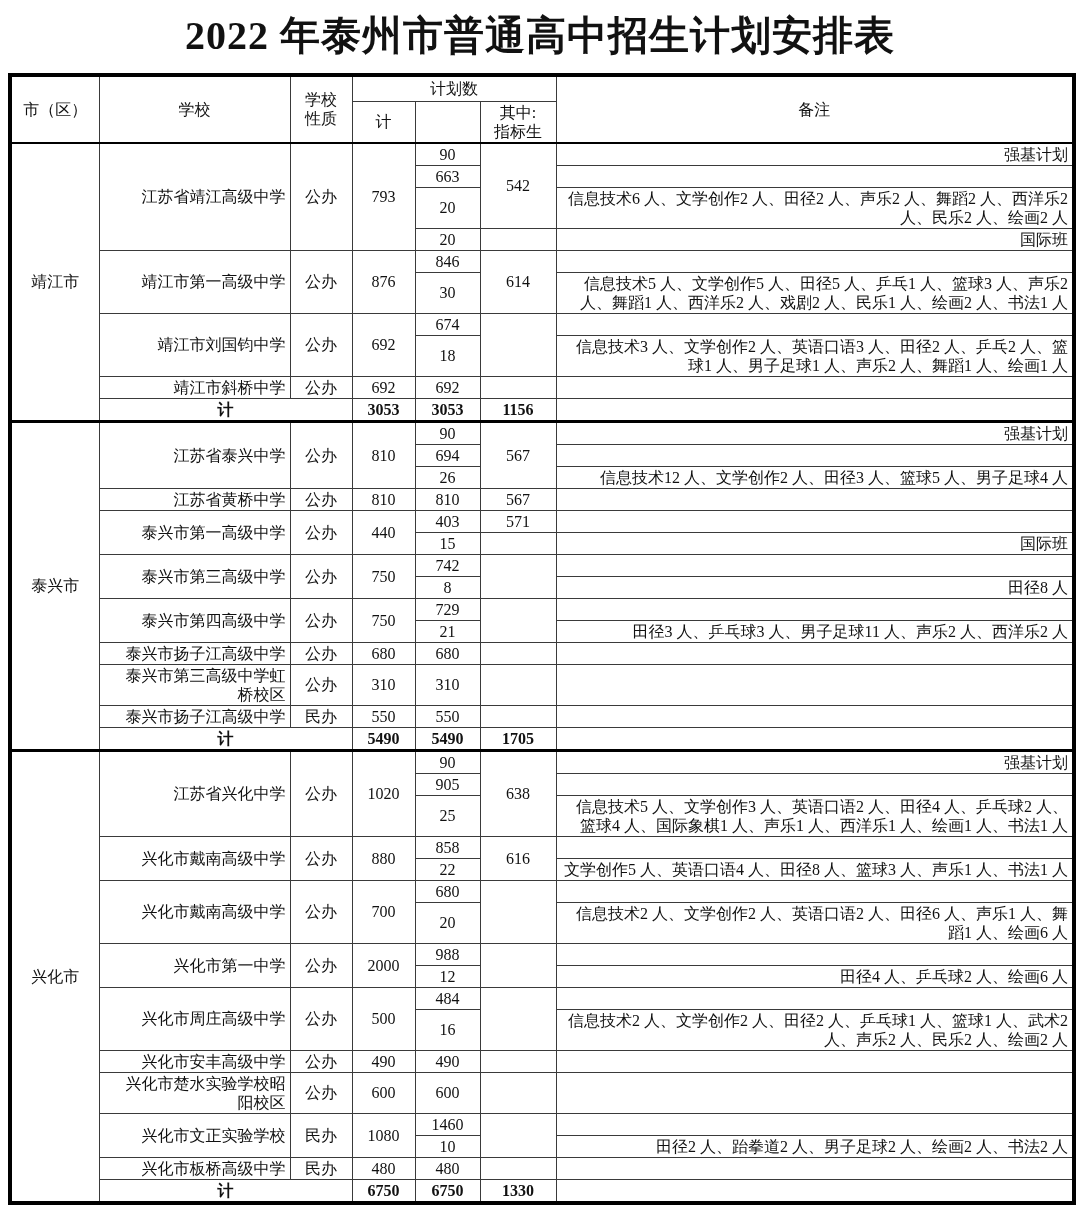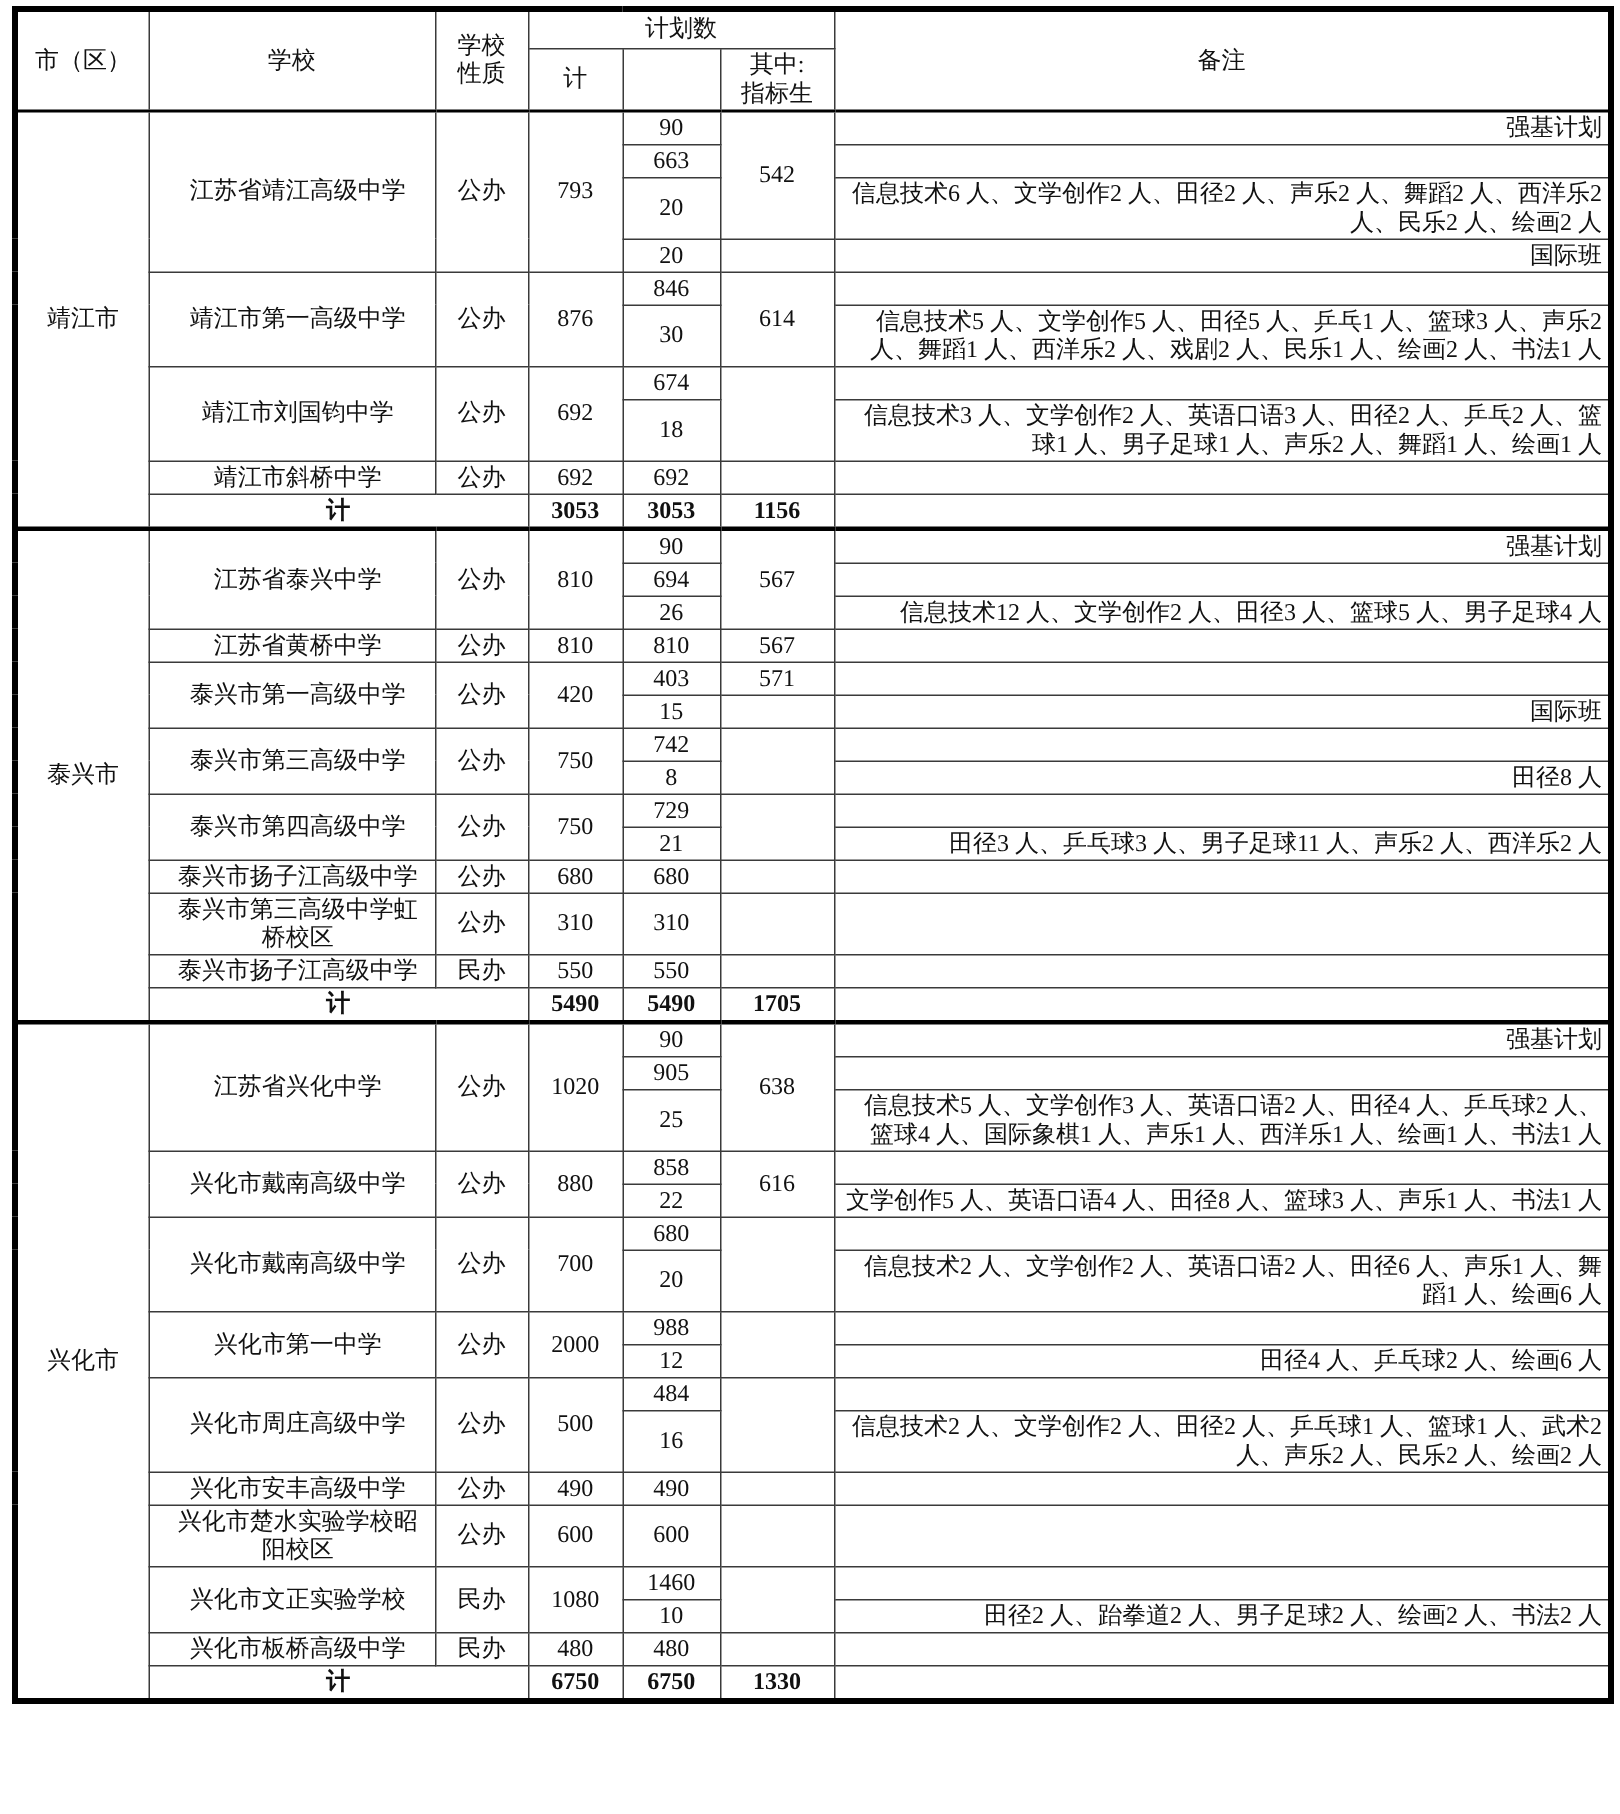--- a/index.html
+++ b/index.html
@@ -35,30 +35,31 @@
     vertical-align: middle;
     text-align: center;
     overflow: hidden;
     word-break: break-all;
   }
   thead tr.h1 th { height: 26px; font-weight: normal; }
   thead tr.h2 th { height: 40px; font-weight: normal; }
   tbody tr { height: 21px; }
   tbody tr:first-child td { border-top: 2px solid #000000; }
   tr.section-start td { border-top: 3px solid #000000; }
-  td.school { text-align: center; padding-left: 12px; }
+  td.school { text-align: right; padding-left: 12px; }
   td.num { text-align: center; }
   td.remark { text-align: right; }
   tr.total-row td { font-weight: bold; }
   .hline { display: block; }
 </style>
 </head>
 <body>
 
 <div class="page">
+  <h1 class="title">2022 年泰州市普通高中招生计划安排表</h1>
 
   <table class="sched">
     <colgroup>
       <col style="width:89px">
       <col style="width:191px">
       <col style="width:62px">
       <col style="width:63px">
       <col style="width:65px">
       <col style="width:76px">
       <col style="width:518px">
@@ -166,21 +167,21 @@
           <td class="school">江苏省黄桥中学</td>
           <td class="num">公办</td>
           <td class="num">810</td>
           <td class="num">810</td>
           <td class="num">567</td>
           <td class="remark"></td>
         </tr>
         <tr>
           <td rowspan="2" class="school">泰兴市第一高级中学</td>
           <td rowspan="2" class="num">公办</td>
-          <td rowspan="2" class="num">420</td>
+          <td rowspan="2" class="num">440</td>
           <td class="num">403</td>
           <td class="num">571</td>
           <td class="remark"></td>
         </tr>
         <tr>
           <td class="num">15</td>
           <td class="num"></td>
           <td class="remark">国际班</td>
         </tr>
         <tr>

